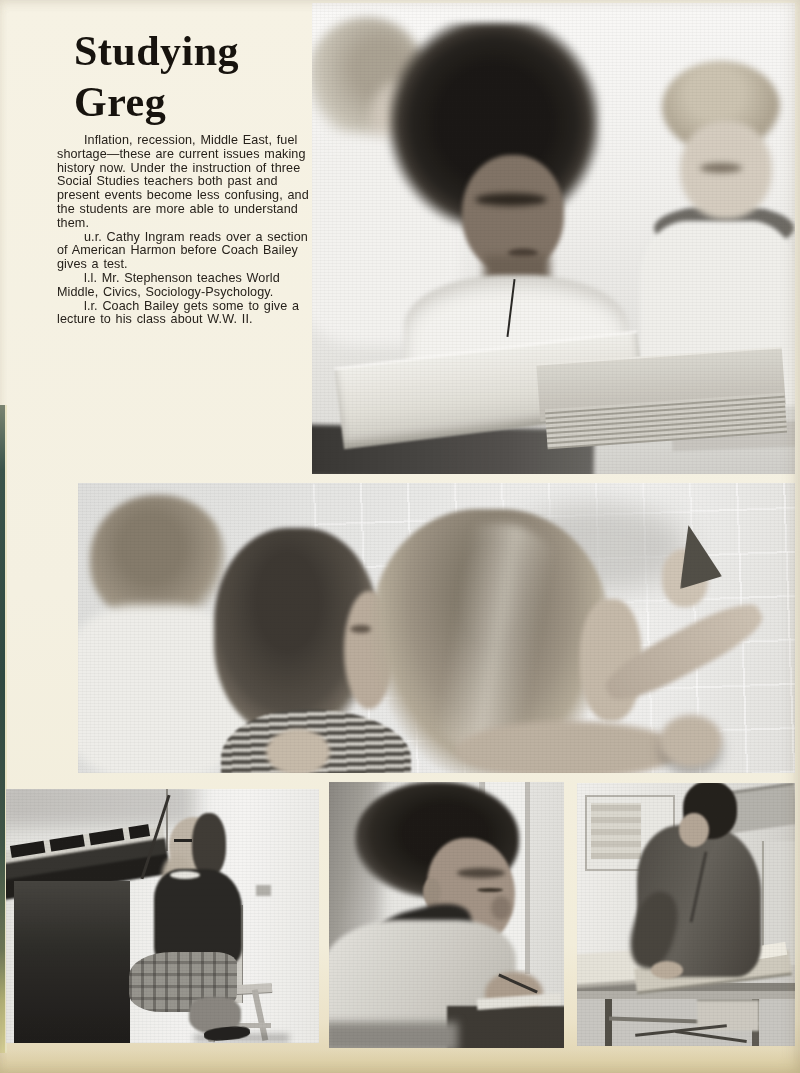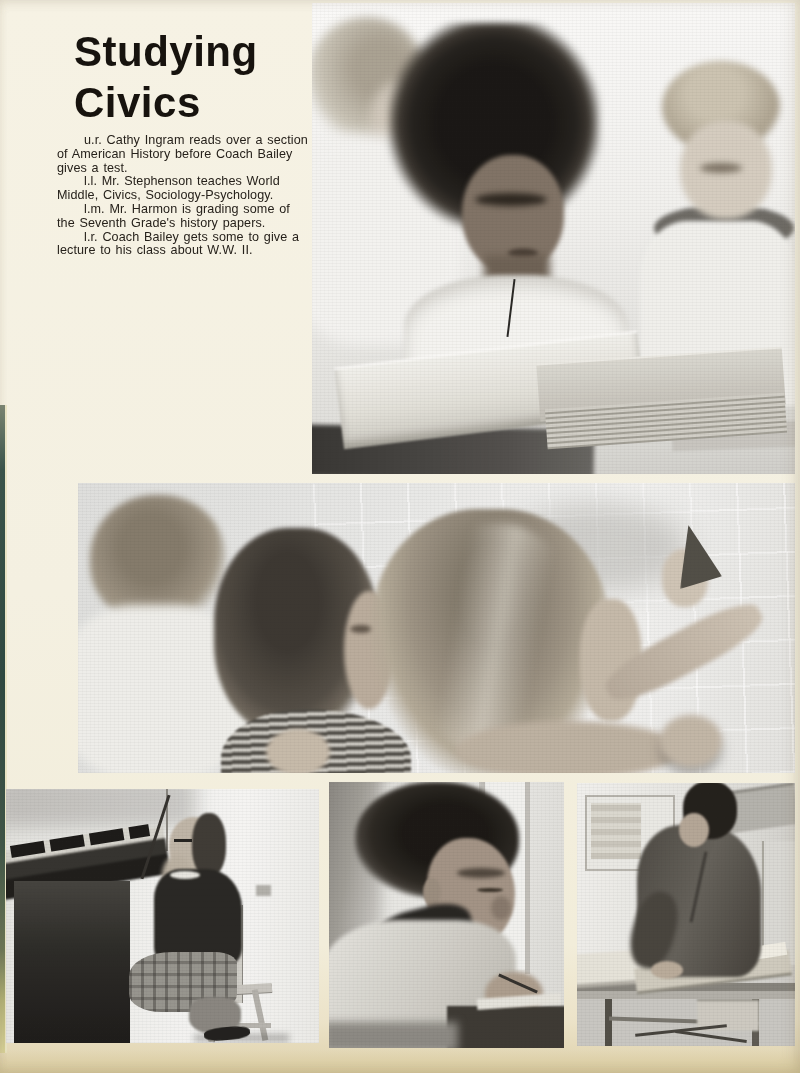--- a/index.html
+++ b/index.html
@@ -10,21 +10,21 @@
     box-shadow:inset -7px 0 14px rgba(120,105,70,.14), inset 0 -3px 8px rgba(120,105,70,.08), inset 0 4px 10px rgba(120,105,70,.05);}
   
   .spine{position:absolute;left:0;top:405px;width:5px;height:648px;
     background:linear-gradient(180deg,#7c8876 0%,#3a554d 10%,#2e4a43 42%,#3f5649 68%,#6d7757 84%,#b3b277 92%,#d8d199 100%);
     box-shadow:2px 0 0 rgba(233,228,194,.85);}
   .bottom-band{position:absolute;left:0;top:1050px;width:800px;height:23px;
     background:linear-gradient(180deg,rgba(222,209,171,0),#d9cba0);}
   
   .title{position:absolute;left:74px;top:26px;margin:0;font-size:42px;line-height:51px;
     font-weight:bold;letter-spacing:.5px;color:#17130e;}
-  .title span{display:block;}
+  .title span{display:block;font-family:Liberation Serif, serif;}
   .copy{position:absolute;left:57px;top:134px;width:254px;color:#26211b;
     font-size:12.6px;line-height:13.8px;letter-spacing:.1px;word-spacing:1.1px;}
   .copy p{margin:0;text-indent:27px;}
   
   .photo{position:absolute;overflow:hidden;filter:saturate(.45) contrast(1.02);}
   .photo::after{content:"";position:absolute;inset:0;pointer-events:none;
     background:repeating-linear-gradient(0deg,rgba(40,35,30,.035) 0 1px,transparent 1px 3px),
                repeating-linear-gradient(90deg,rgba(40,35,30,.025) 0 1px,transparent 1px 4px);}
   .photo div{position:absolute;}
   
@@ -176,27 +176,27 @@
 </style>
 </head>
 <body>
 
 <div class="page">
   <div class="spine"></div>
   <div class="bottom-band"></div>
 
   <h1 class="title">
     <span>Studying</span>
-    <span>Civics</span>
+    <span>Greg</span>
   </h1>
 
   <div class="copy">
-    <p>u.r. Cathy Ingram reads over a section of American History before Coach Bailey gives a test.</p>
+    <p>Inflation, recession, Middle East, fuel shortage—these are current issues making history now. Under the instruction of three Social Studies teachers both past and present events become less confusing, and the students are more able to understand them.</p>
+    <p>u.r. Cathy Ingram reads over a section of American Harmon before Coach Bailey gives a test.</p>
     <p>l.l. Mr. Stephenson teaches World Middle, Civics, Sociology-Psychology.</p>
-    <p>l.m. Mr. Harmon is grading some of the Seventh Grade's history papers.</p>
     <p>l.r. Coach Bailey gets some to give a lecture to his class about W.W. II.</p>
   </div>
 
   <div class="photo p1" role="img" aria-label="Student with an afro reading a stack of American History books at a desk, two classmates beside her">
     <div class="lhair"></div>
     <div class="lface"></div>
     <div class="lbody"></div>
     <div class="rcollar"></div>
     <div class="rtee"></div>
     <div class="rhair"></div>

